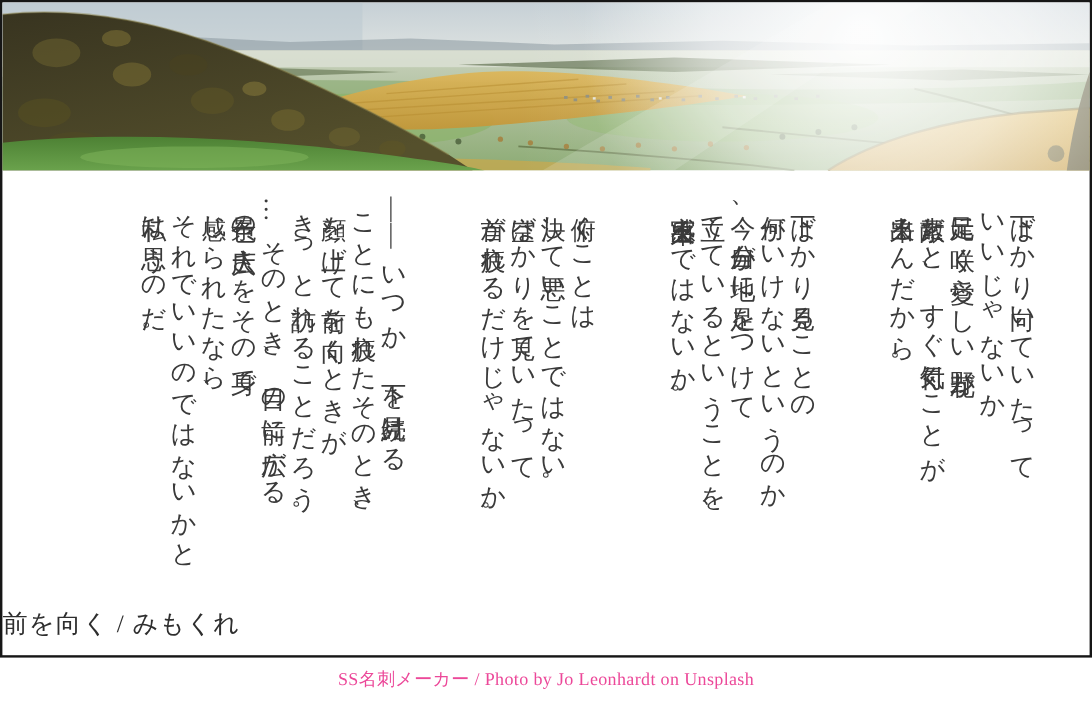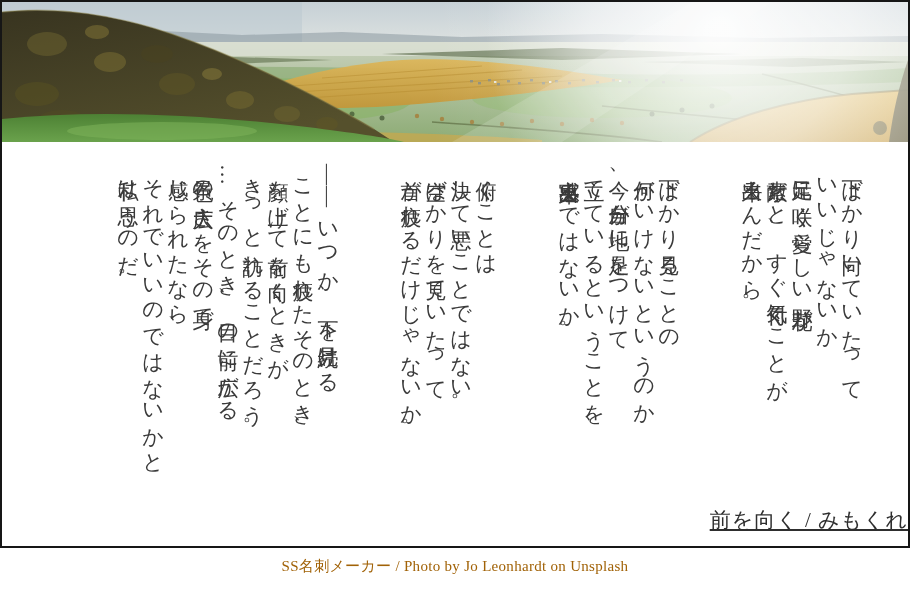--- a/index.html
+++ b/index.html
@@ -16,26 +16,26 @@
   .poem{position:absolute;top:140px;right:0;
         writing-mode:vertical-rl;text-orientation:mixed;
         padding:22px 44px 0 0;
         font-size:21px;line-height:25px;color:#3a3a3a;
         letter-spacing:1px;}
   .poem p{margin:0;white-space:nowrap;}
   .para{display:block;}
   .para + .para{margin-right:58px;}
 
   
-  .title{position:absolute;left:0;right:0;bottom:12px;
-         text-align:right;font-size:21px;color:#2e2e2e;letter-spacing:1px;text-decoration:underline;}
+  .title{position:absolute;left:0;right:15px;bottom:12px;
+         text-align:left;font-size:21px;color:#2e2e2e;letter-spacing:1px;}
 
   
   .credit{position:absolute;left:0;right:0;top:557px;
-          text-align:center;font-size:15px;color:#a16207;letter-spacing:.3px;}
+          text-align:center;font-size:15px;color:#ec4899;letter-spacing:.3px;}
 </style>
 </head>
 <body>
 
 <div class="page">
 
   <div class="card">
 
     <svg class="photo" role="img" viewBox="0 0 906 140" preserveAspectRatio="none" aria-label="Autumn valley landscape: dark forested hill on the left, golden vineyard slope, green fields, distant village and hazy sunlit plain">
       <defs>

